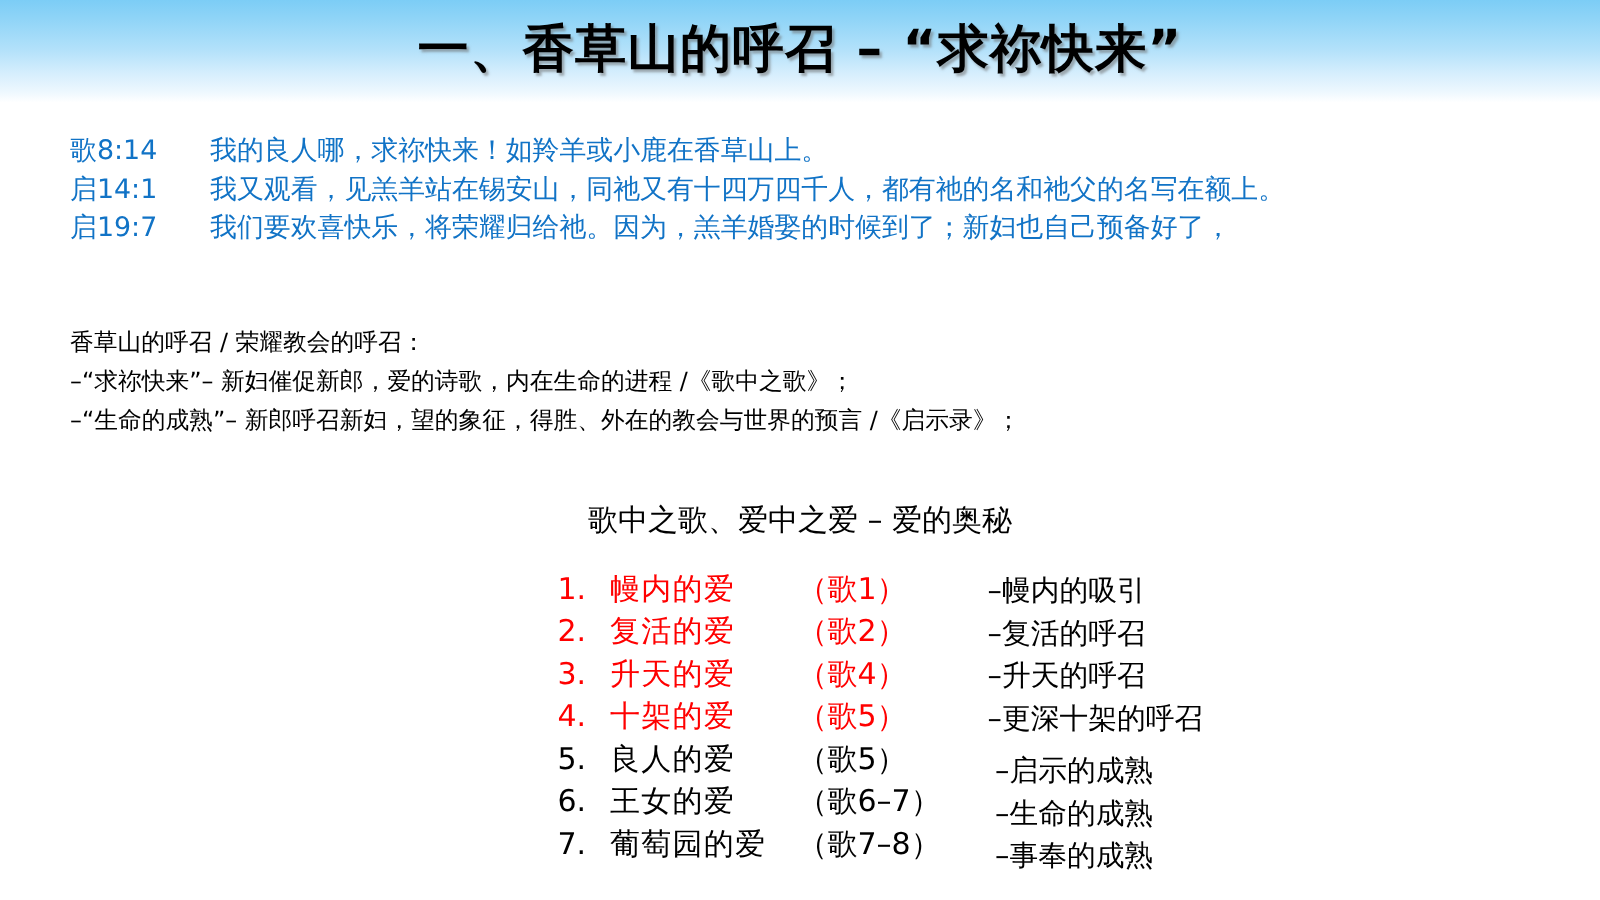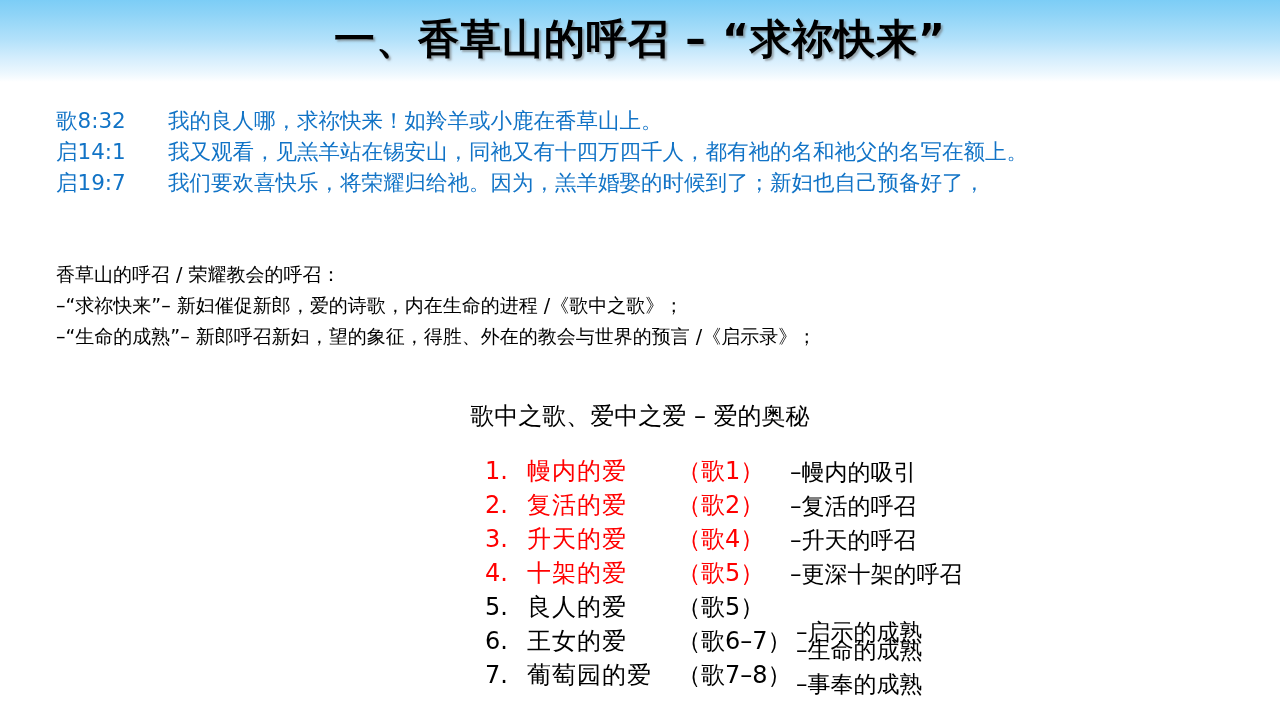--- a/index.html
+++ b/index.html
@@ -96,21 +96,20 @@
   .love-list {
     position: absolute;
     left: 446px;
     top: 455px;
     width: 560px;
   }
   .love-row {
     position: relative;
     height: 34px;
     white-space: nowrap;
-    margin-left: 39px;
   }
   .love-row .num {
     display: inline-block;
     width: 42px;
     font-size: 24px;
     text-align: left;
   }
   .love-row .name {
     display: inline-block;
     width: 150px;
@@ -151,21 +150,21 @@
 </style>
 </head>
 <body>
 
 <div class="slide">
 
   <div class="header-band"></div>
   <div class="slide-title">一、香草山的呼召 – “求祢快来”</div>
 
   <div class="scripture" id="scripture-block">
-      <div><span class="ref">歌8:32</span><span class="vtext">我的良人哪，求祢快来！如羚羊或小鹿在香草山上。</span></div>
+      <div><span class="ref">歌8:14</span><span class="vtext">我的良人哪，求祢快来！如羚羊或小鹿在香草山上。</span></div>
       <div><span class="ref">启14:1</span><span class="vtext">我又观看，见羔羊站在锡安山，同祂又有十四万四千人，都有祂的名和祂父的名写在额上。</span></div>
       <div><span class="ref">启19:7</span><span class="vtext">我们要欢喜快乐，将荣耀归给祂。因为，羔羊婚娶的时候到了；新妇也自己预备好了，</span></div>
     </div>
 
   <div class="body-block" id="body-block">
       <div>香草山的呼召 / 荣耀教会的呼召：</div>
       <div>–“求祢快来”– 新妇催促新郎，爱的诗歌，内在生命的进程 /《歌中之歌》；</div>
       <div>–“生命的成熟”– 新郎呼召新妇，望的象征，得胜、外在的教会与世界的预言 /《启示录》；</div>
     </div>
 
@@ -174,21 +173,21 @@
   <div class="love-list" id="love-list">
       <div class="love-row red"><span class="num">1.</span><span class="name">幔内的爱</span><span class="ref">（歌1）</span></div>
       <div class="annot" style="top: 2px; left: 344px;">–幔内的吸引</div>
       <div class="love-row red"><span class="num">2.</span><span class="name">复活的爱</span><span class="ref">（歌2）</span></div>
       <div class="annot" style="top: 36px; left: 344px;">–复活的呼召</div>
       <div class="love-row red"><span class="num">3.</span><span class="name">升天的爱</span><span class="ref">（歌4）</span></div>
       <div class="annot" style="top: 70px; left: 344px;">–升天的呼召</div>
       <div class="love-row red"><span class="num">4.</span><span class="name">十架的爱</span><span class="ref">（歌5）</span></div>
       <div class="annot" style="top: 104px; left: 344px;">–更深十架的呼召</div>
       <div class="love-row black"><span class="num">5.</span><span class="name">良人的爱</span><span class="ref">（歌5）</span></div>
-      <div class="annot" style="top: 162px; left: 350px;">–启示的成熟</div>
+      <div class="annot" style="top: 146px; left: 350px;">–启示的成熟</div>
       <div class="love-row black"><span class="num">6.</span><span class="name">王女的爱</span><span class="ref">（歌6–7）</span></div>
       <div class="annot" style="top: 180px; left: 350px;">–生命的成熟</div>
       <div class="love-row black"><span class="num">7.</span><span class="name">葡萄园的爱</span><span class="ref">（歌7–8）</span></div>
       <div class="annot" style="top: 214px; left: 350px;">–事奉的成熟</div>
     </div>
 
   <div class="page-number">3</div>
 
 </div>
 

